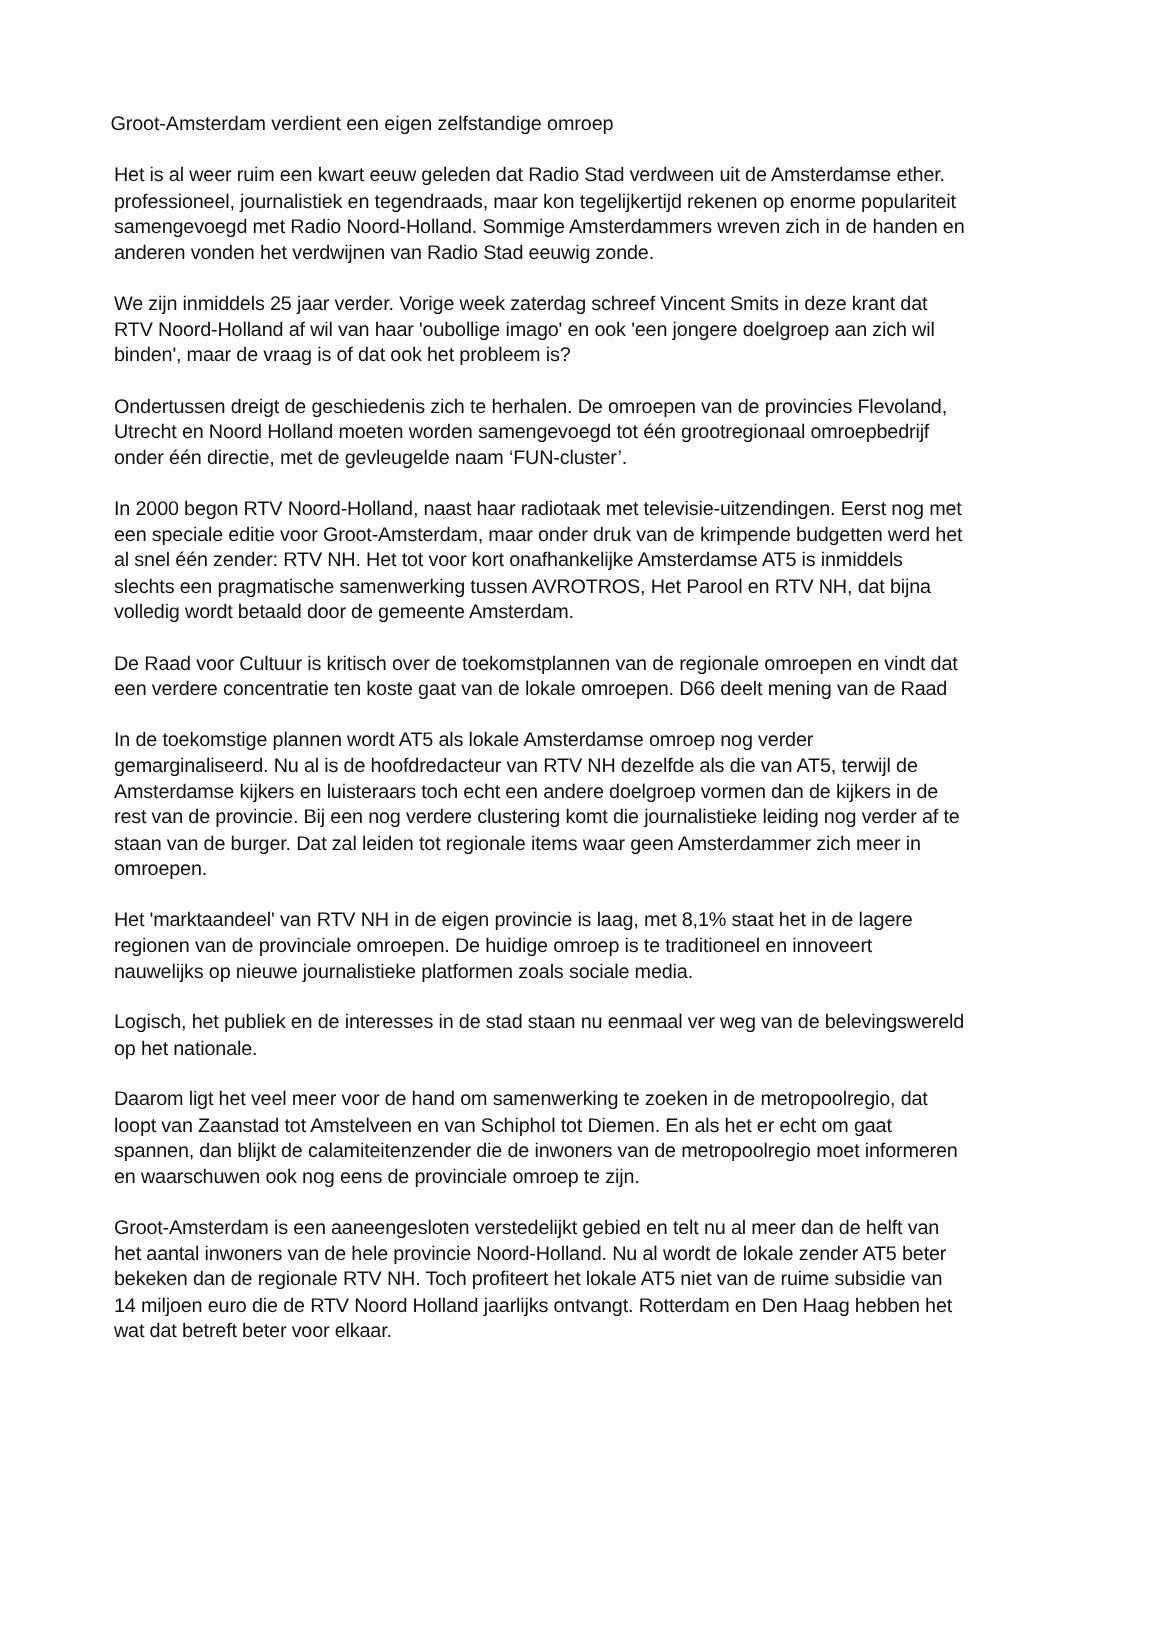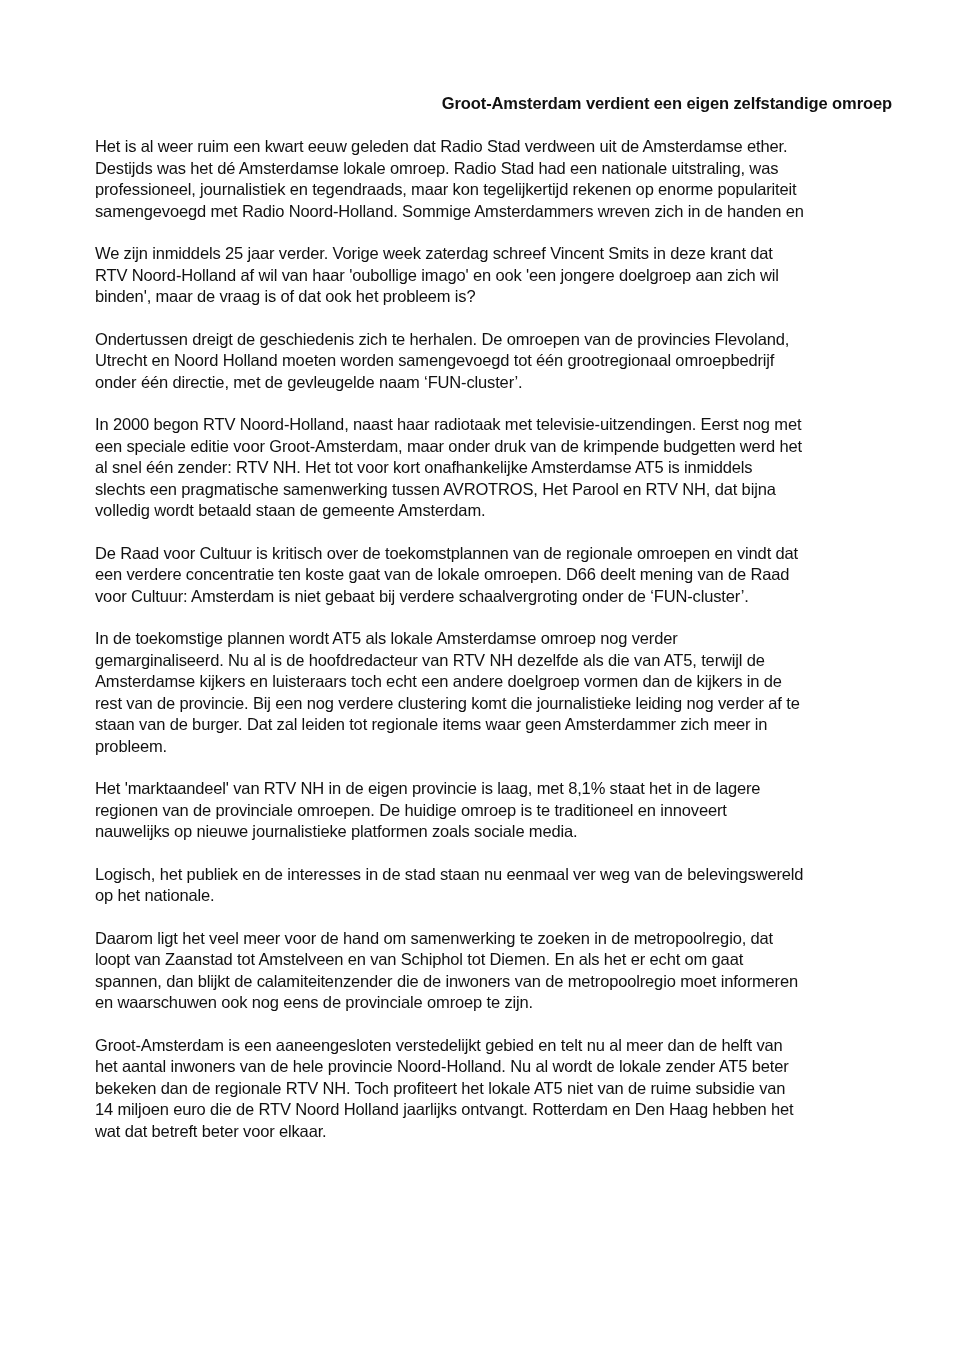--- a/index.html
+++ b/index.html
@@ -15,80 +15,78 @@
       font-family: "Liberation Sans", sans-serif;
       color: #111111;
     }
     .page {
       position: absolute;
       left: 92px;
       top: 92px;
       width: 800px;
     }
     .title {
-      font-weight: bold;
+      font-weight: normal;
       font-size: 16.5px;
       line-height: 22px;
       margin: 0 0 22px 0;
       letter-spacing: -0.1px;
       white-space: nowrap;
-      text-align: right;
     }
     .para {
       margin: 0 0 21px 3px;
     }
     .line {
       display: block;
       font-size: 16.5px;
       line-height: 21.5px;
       white-space: nowrap;
       letter-spacing: -0.15px;
     }
   </style>
 </head>
 <body>
 
 <div class="page">
   <div class="title">Groot-Amsterdam verdient een eigen zelfstandige omroep</div>
   <div id="paragraphs">
       <div class="para">
         <span class="line">Het is al weer ruim een kwart eeuw geleden dat Radio Stad verdween uit de Amsterdamse ether.</span>
-        <span class="line">Destijds was het dé Amsterdamse lokale omroep. Radio Stad had een nationale uitstraling, was</span>
         <span class="line">professioneel, journalistiek en tegendraads, maar kon tegelijkertijd rekenen op enorme populariteit</span>
         <span class="line">samengevoegd met Radio Noord-Holland. Sommige Amsterdammers wreven zich in de handen en</span>
+        <span class="line">anderen vonden het verdwijnen van Radio Stad eeuwig zonde.</span>
       </div>
       <div class="para">
         <span class="line">We zijn inmiddels 25 jaar verder. Vorige week zaterdag schreef Vincent Smits in deze krant dat</span>
         <span class="line">RTV Noord-Holland af wil van haar 'oubollige imago' en ook 'een jongere doelgroep aan zich wil</span>
         <span class="line">binden', maar de vraag is of dat ook het probleem is?</span>
       </div>
       <div class="para">
         <span class="line">Ondertussen dreigt de geschiedenis zich te herhalen. De omroepen van de provincies Flevoland,</span>
         <span class="line">Utrecht en Noord Holland moeten worden samengevoegd tot één grootregionaal omroepbedrijf</span>
         <span class="line">onder één directie, met de gevleugelde naam ‘FUN-cluster’.</span>
       </div>
       <div class="para">
         <span class="line">In 2000 begon RTV Noord-Holland, naast haar radiotaak met televisie-uitzendingen. Eerst nog met</span>
         <span class="line">een speciale editie voor Groot-Amsterdam, maar onder druk van de krimpende budgetten werd het</span>
         <span class="line">al snel één zender: RTV NH. Het  tot voor kort onafhankelijke Amsterdamse AT5 is inmiddels</span>
         <span class="line">slechts een pragmatische samenwerking tussen AVROTROS, Het Parool en RTV NH, dat bijna</span>
-        <span class="line">volledig wordt betaald staan de gemeente Amsterdam.</span>
+        <span class="line">volledig wordt betaald door de gemeente Amsterdam.</span>
       </div>
       <div class="para">
         <span class="line">De Raad voor Cultuur is kritisch over de toekomstplannen van de regionale omroepen en vindt dat</span>
         <span class="line">een verdere concentratie ten koste gaat van de lokale omroepen. D66 deelt mening van de Raad</span>
-        <span class="line">voor Cultuur: Amsterdam is niet gebaat bij verdere schaalvergroting onder de ‘FUN-cluster’.</span>
       </div>
       <div class="para">
         <span class="line">In de toekomstige plannen wordt  AT5 als lokale Amsterdamse omroep nog verder</span>
         <span class="line">gemarginaliseerd. Nu al is de hoofdredacteur van RTV NH dezelfde als die van AT5, terwijl de</span>
         <span class="line">Amsterdamse kijkers en luisteraars toch echt een andere doelgroep vormen dan de kijkers in de</span>
         <span class="line">rest van de provincie. Bij een nog verdere clustering komt die journalistieke leiding nog verder af te</span>
         <span class="line">staan van de burger. Dat zal leiden tot regionale items waar geen Amsterdammer zich meer in</span>
-        <span class="line">probleem.</span>
+        <span class="line">omroepen.</span>
       </div>
       <div class="para">
         <span class="line">Het 'marktaandeel' van RTV NH in de eigen provincie is laag, met 8,1% staat het in de lagere</span>
         <span class="line">regionen van de provinciale omroepen. De huidige omroep is te traditioneel en innoveert</span>
         <span class="line">nauwelijks op nieuwe journalistieke platformen zoals sociale media.</span>
       </div>
       <div class="para">
         <span class="line">Logisch, het publiek en de interesses in de stad staan nu eenmaal ver weg van de belevingswereld</span>
         <span class="line">op het nationale.</span>
       </div>

